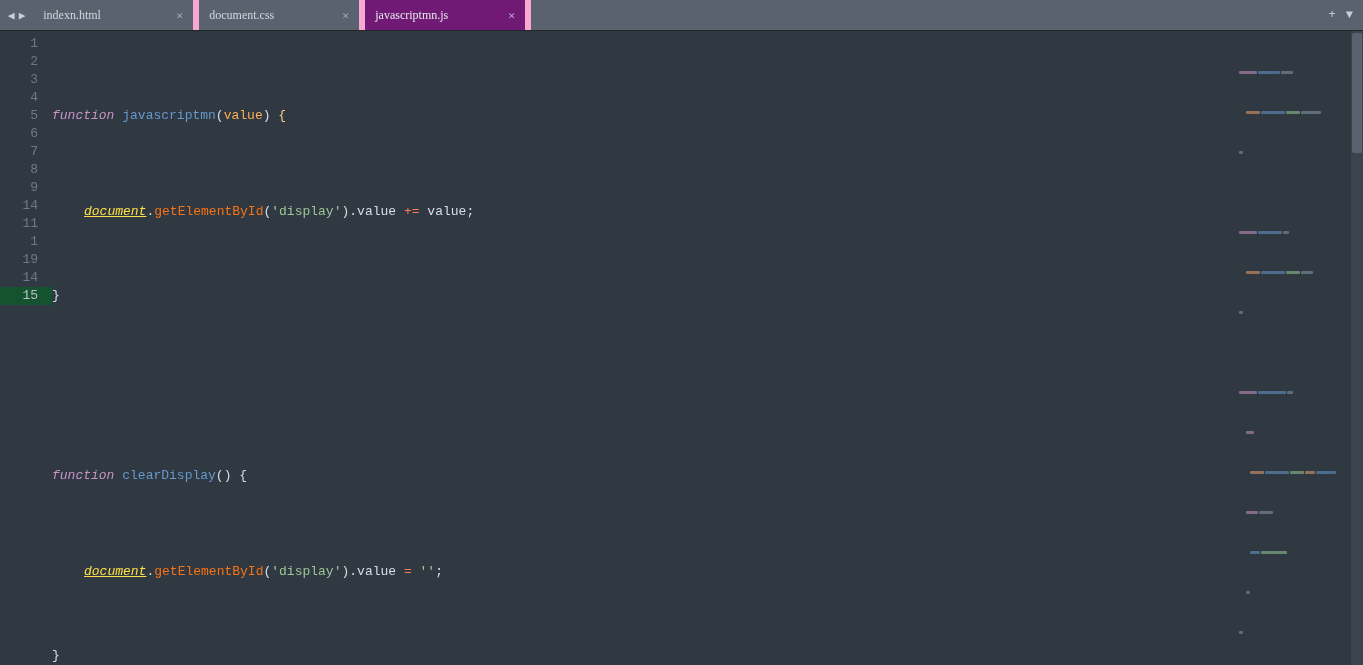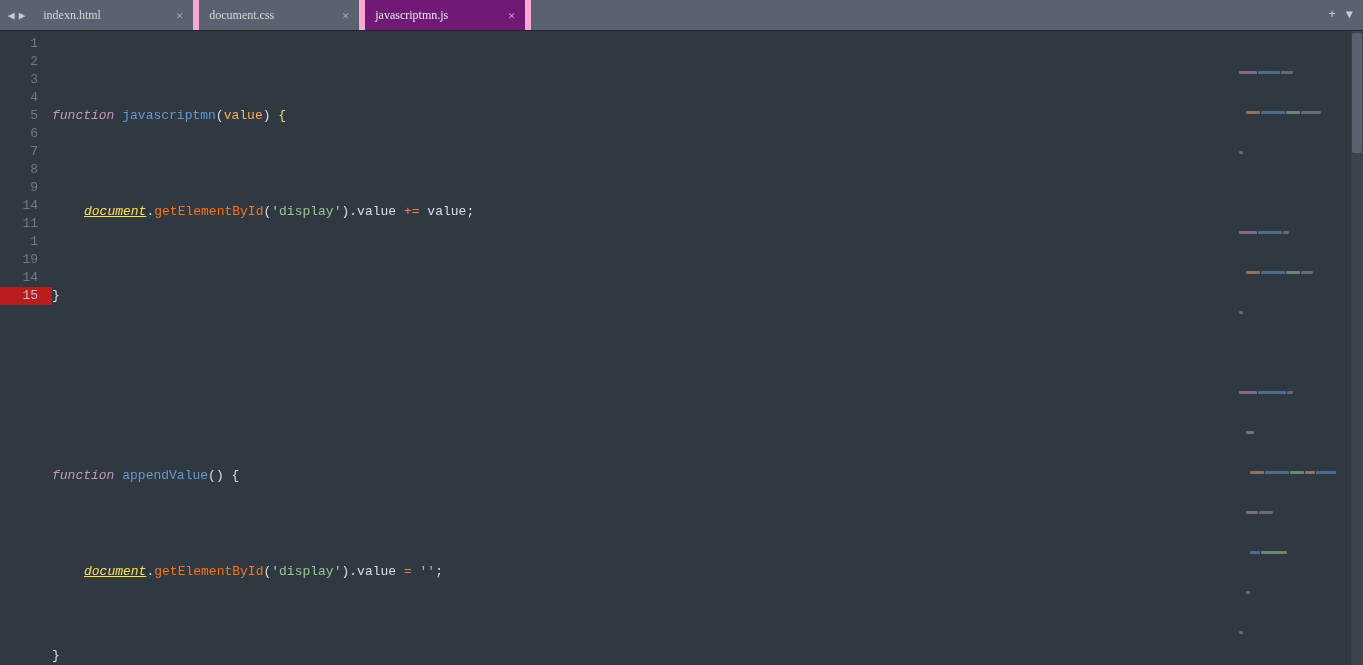--- a/index.html
+++ b/index.html
@@ -90,21 +90,21 @@
     color: #6e7a88;
     font-size: 13px;
     line-height: 18px;
     user-select: none;
   }
   .gutter .ln {
     padding-right: 14px;
     height: 18px;
   }
   .gutter .ln.current {
-    background: #b91c1c;
+    background: #14532d;
     color: #b9c0ca;
   }
   .code-area {
     flex: 1;
     position: relative;
     font-size: 13px;
     line-height: 18px;
     padding-top: 4px;
     white-space: pre;
   }
@@ -235,21 +235,21 @@
     
     <div class="code-line"><span class="ig"></span><span class="obj">document</span><span class="punc">.</span><span class="fn">getElementById</span><span class="punc">(</span><span class="str">'display'</span><span class="punc">)</span><span class="punc">.</span><span class="prop">value</span><span> </span><span class="op">+=</span><span> </span><span class="prop">value</span><span class="punc">;</span></div>
 
     
     <div class="code-line"><span class="punc">}</span></div>
 
     
     <div class="code-line"><span></span></div>
 
     
-    <div class="code-line"><span class="kw">function</span> <span class="fn-def">appendValue</span><span class="punc">(</span><span class="punc">)</span><span> </span><span class="punc">{</span></div>
+    <div class="code-line"><span class="kw">function</span> <span class="fn-def">clearDisplay</span><span class="punc">(</span><span class="punc">)</span><span> </span><span class="punc">{</span></div>
 
     
     <div class="code-line"><span class="ig"></span><span class="obj">document</span><span class="punc">.</span><span class="fn">getElementById</span><span class="punc">(</span><span class="str">'display'</span><span class="punc">)</span><span class="punc">.</span><span class="prop">value</span><span> </span><span class="op">=</span><span> </span><span class="str">''</span><span class="punc">;</span></div>
 
     
     <div class="code-line"><span class="punc">}</span></div>
 
     
     
 

